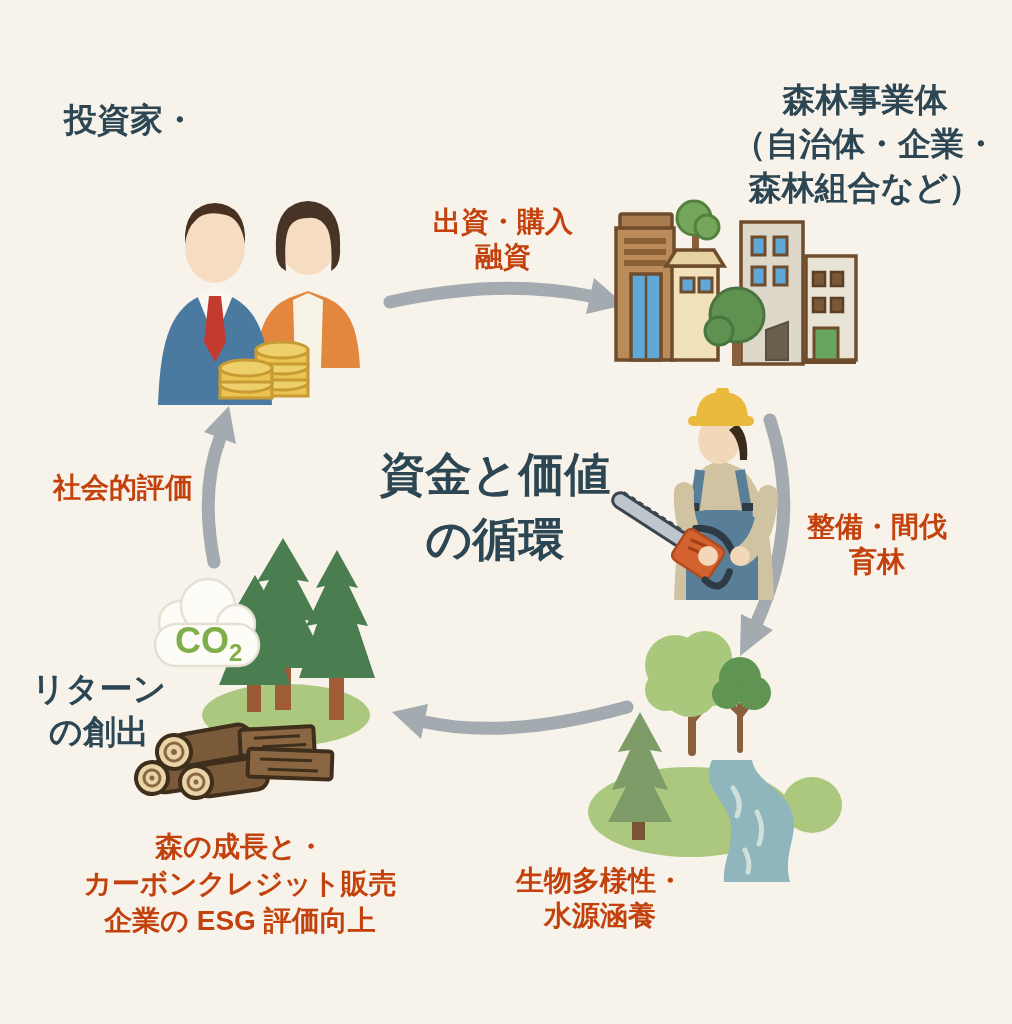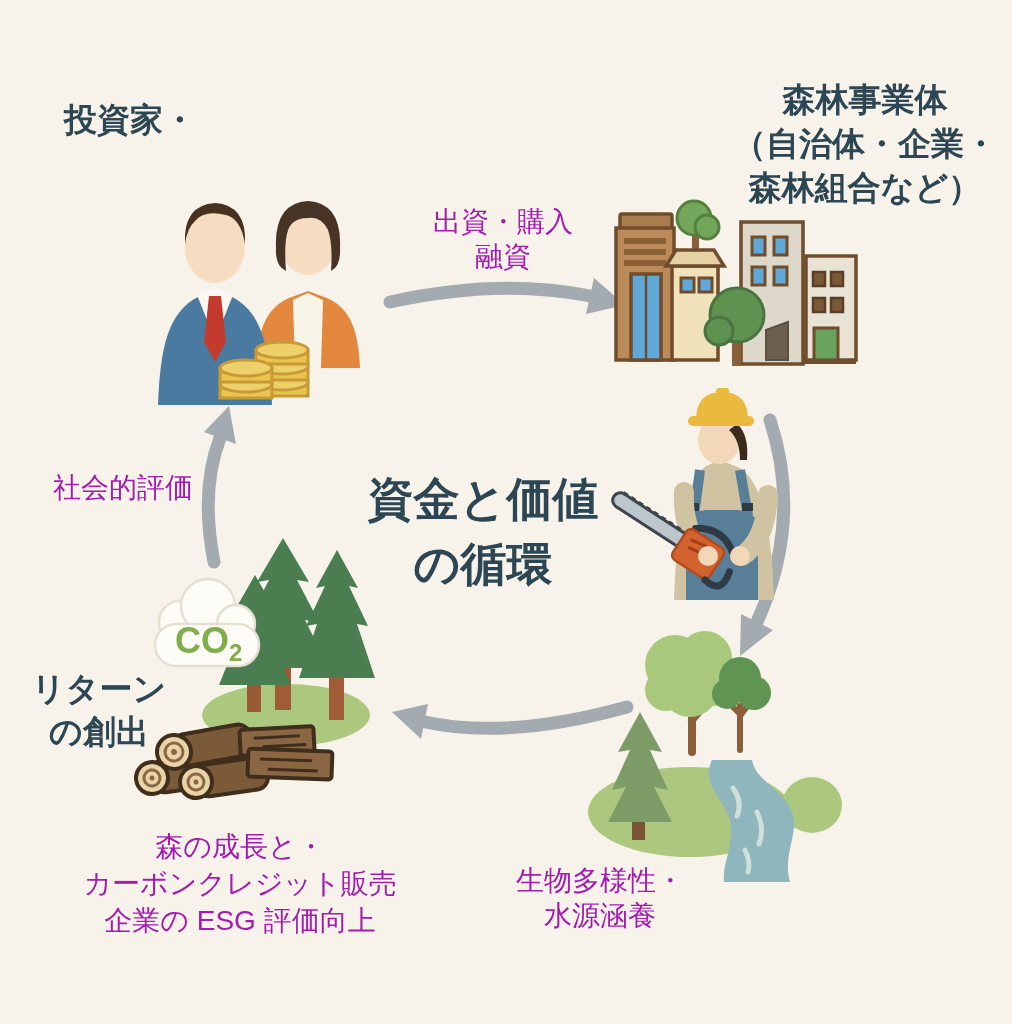--- a/index.html
+++ b/index.html
@@ -2,25 +2,25 @@
 <html><head>
 <meta charset="utf-8">
 <style>
   html,body{margin:0;padding:0;}
   .canvas{
     position:relative;width:1012px;height:1024px;background:#f8f3ea;
     overflow:hidden;font-family:"Liberation Sans","DejaVu Sans",sans-serif;
   }
   .lbl{position:absolute;text-align:center;white-space:nowrap;}
   .dark{color:#2c4653;font-weight:700;}
-  .blue{color:#a21caf;font-weight:400;}
+  .blue{color:#c2410c;font-weight:700;}
   .lbl-investors{left:10px;top:100px;width:240px;font-size:33px;line-height:39px;}
   .lbl-forest-entity{left:715px;top:78px;width:300px;font-size:33px;line-height:44px;}
   .lbl-invest-flow{left:383px;top:204px;width:240px;font-size:28px;line-height:35px;}
-  .lbl-title{left:333px;top:442px;width:300px;font-size:46px;line-height:65px;margin-top:25px;}
+  .lbl-title{left:345px;top:442px;width:300px;font-size:46px;line-height:65px;}
   .lbl-maintain-flow{left:767px;top:509px;width:220px;font-size:28px;line-height:35px;}
   .lbl-dividend{left:0px;top:470px;width:246px;font-size:28px;line-height:35px;}
   .lbl-returns{left:0px;top:667px;width:198px;font-size:33px;line-height:43px;}
   .lbl-returns-detail{left:40px;top:828px;width:400px;font-size:28px;line-height:37px;}
   .lbl-growth{left:718px;top:792px;width:252px;font-size:33px;line-height:42px;text-align:right;}
   .lbl-biodiversity{left:450px;top:863px;width:300px;font-size:28px;line-height:35px;}
   svg.overlay{position:absolute;left:0;top:0;}
 </style>
 </head>
 <body>
@@ -254,20 +254,24 @@
   <div class="lbl blue lbl-invest-flow">
     <div>出資・購入</div>
     <div>融資</div>
   </div>
 
   <div class="lbl dark lbl-title">
     <div>資金と価値</div>
     <div>の循環</div>
   </div>
 
+  <div class="lbl blue lbl-maintain-flow">
+    <div>整備・間伐</div>
+    <div>育林</div>
+  </div>
 
   <div class="lbl blue lbl-dividend">
     <div>社会的評価</div>
   </div>
 
   <div class="lbl dark lbl-returns">
     <div>リターン</div>
     <div>の創出</div>
   </div>
 

